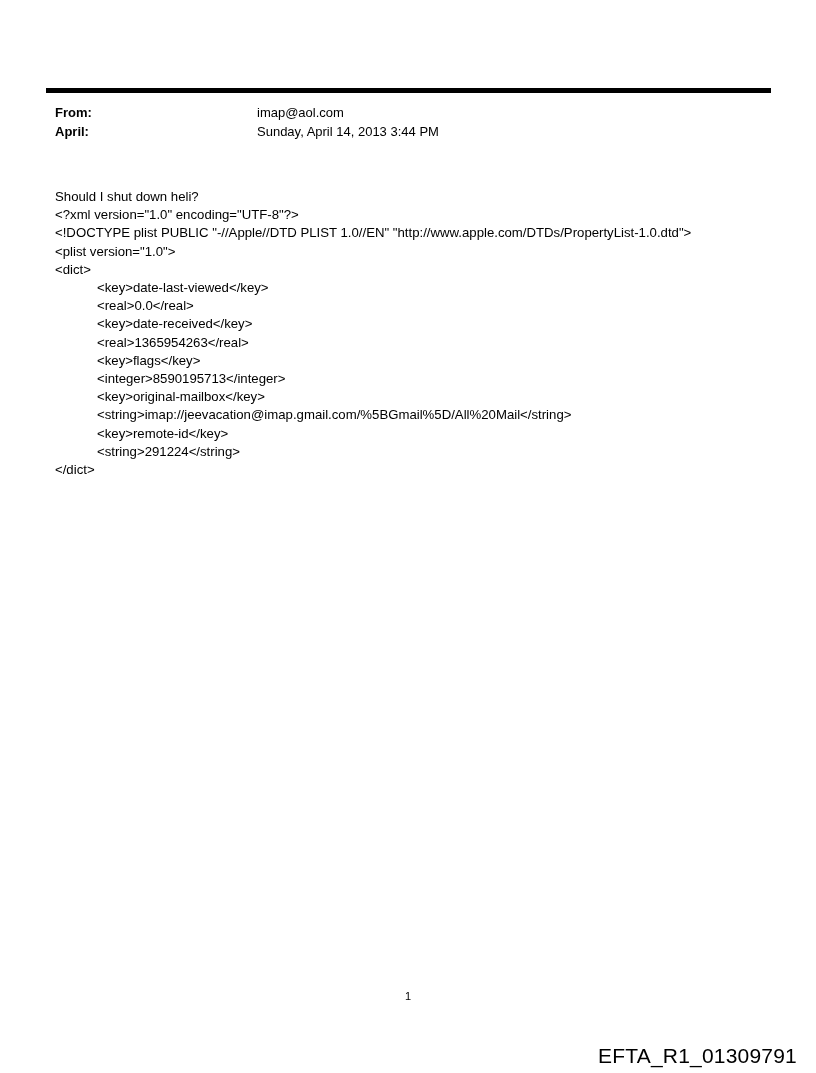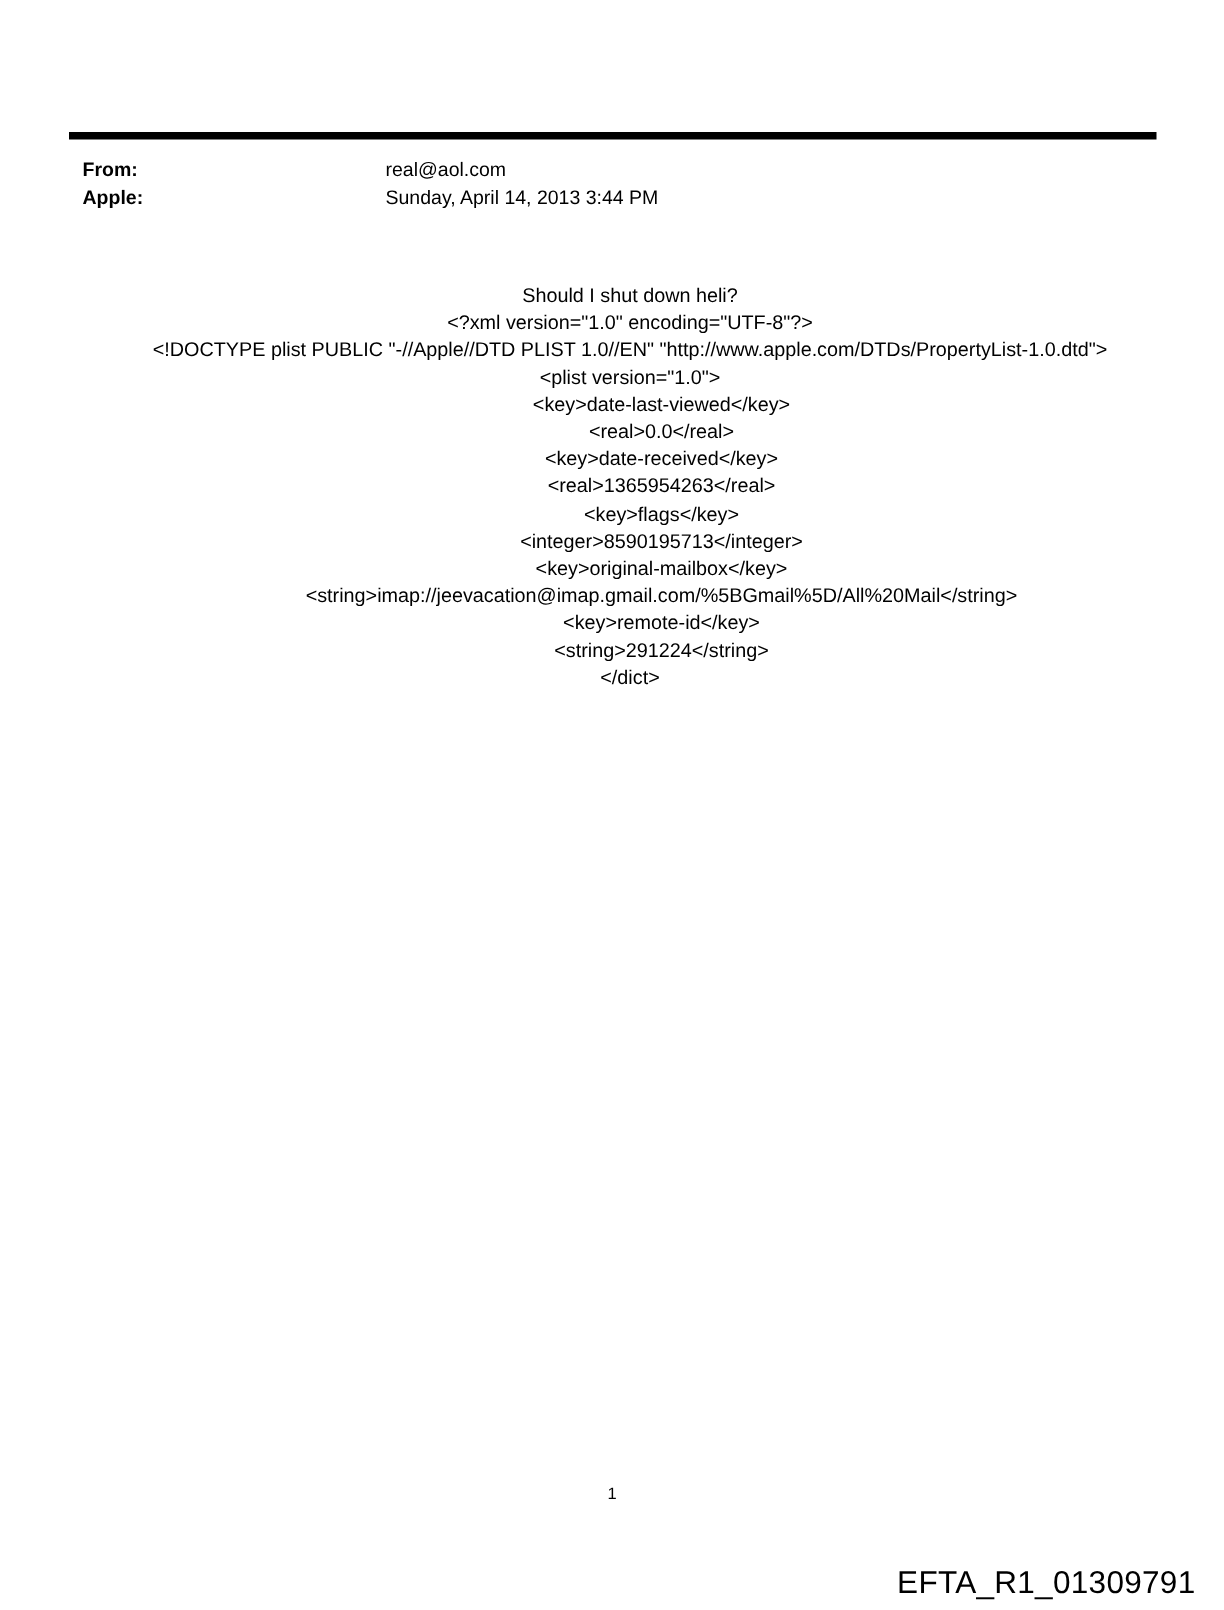--- a/index.html
+++ b/index.html
@@ -46,21 +46,20 @@
   .body-block {
     position: absolute;
     left: 55px;
     top: 188px;
     width: 730px;
     font-size: 13.2px;
     line-height: 18.2px;
   }
   .body-line {
     white-space: nowrap;
-    text-align: center;
   }
   .body-line.indent-1 {
     padding-left: 42px;
   }
   .page-number {
     position: absolute;
     left: 0;
     top: 990px;
     width: 100%;
     text-align: center;
@@ -78,34 +77,35 @@
 <body>
 
 <div class="page">
 
   <div class="top-rule"></div>
 
   <div class="header-block">
 
   <div class="header-row">
         <div class="header-label">From:</div>
-        <div class="header-value">real@aol.com</div>
+        <div class="header-value">imap@aol.com</div>
       </div>
       <div class="header-row">
-        <div class="header-label">Apple:</div>
+        <div class="header-label">April:</div>
         <div class="header-value">Sunday, April 14, 2013 3:44 PM</div>
       </div>
     </div>
 
   <div class="body-block">
 
   <div class="body-line">Should I shut down heli?</div>
       <div class="body-line">&lt;?xml version="1.0" encoding="UTF-8"?&gt;</div>
       <div class="body-line">&lt;!DOCTYPE plist PUBLIC "-//Apple//DTD PLIST 1.0//EN" "http://www.apple.com/DTDs/PropertyList-1.0.dtd"&gt;</div>
       <div class="body-line">&lt;plist version="1.0"&gt;</div>
+      <div class="body-line">&lt;dict&gt;</div>
       <div class="body-line indent-1">&lt;key&gt;date-last-viewed&lt;/key&gt;</div>
       <div class="body-line indent-1">&lt;real&gt;0.0&lt;/real&gt;</div>
       <div class="body-line indent-1">&lt;key&gt;date-received&lt;/key&gt;</div>
       <div class="body-line indent-1">&lt;real&gt;1365954263&lt;/real&gt;</div>
       <div class="body-line indent-1">&lt;key&gt;flags&lt;/key&gt;</div>
       <div class="body-line indent-1">&lt;integer&gt;8590195713&lt;/integer&gt;</div>
       <div class="body-line indent-1">&lt;key&gt;original-mailbox&lt;/key&gt;</div>
       <div class="body-line indent-1">&lt;string&gt;imap://jeevacation@imap.gmail.com/%5BGmail%5D/All%20Mail&lt;/string&gt;</div>
       <div class="body-line indent-1">&lt;key&gt;remote-id&lt;/key&gt;</div>
       <div class="body-line indent-1">&lt;string&gt;291224&lt;/string&gt;</div>

